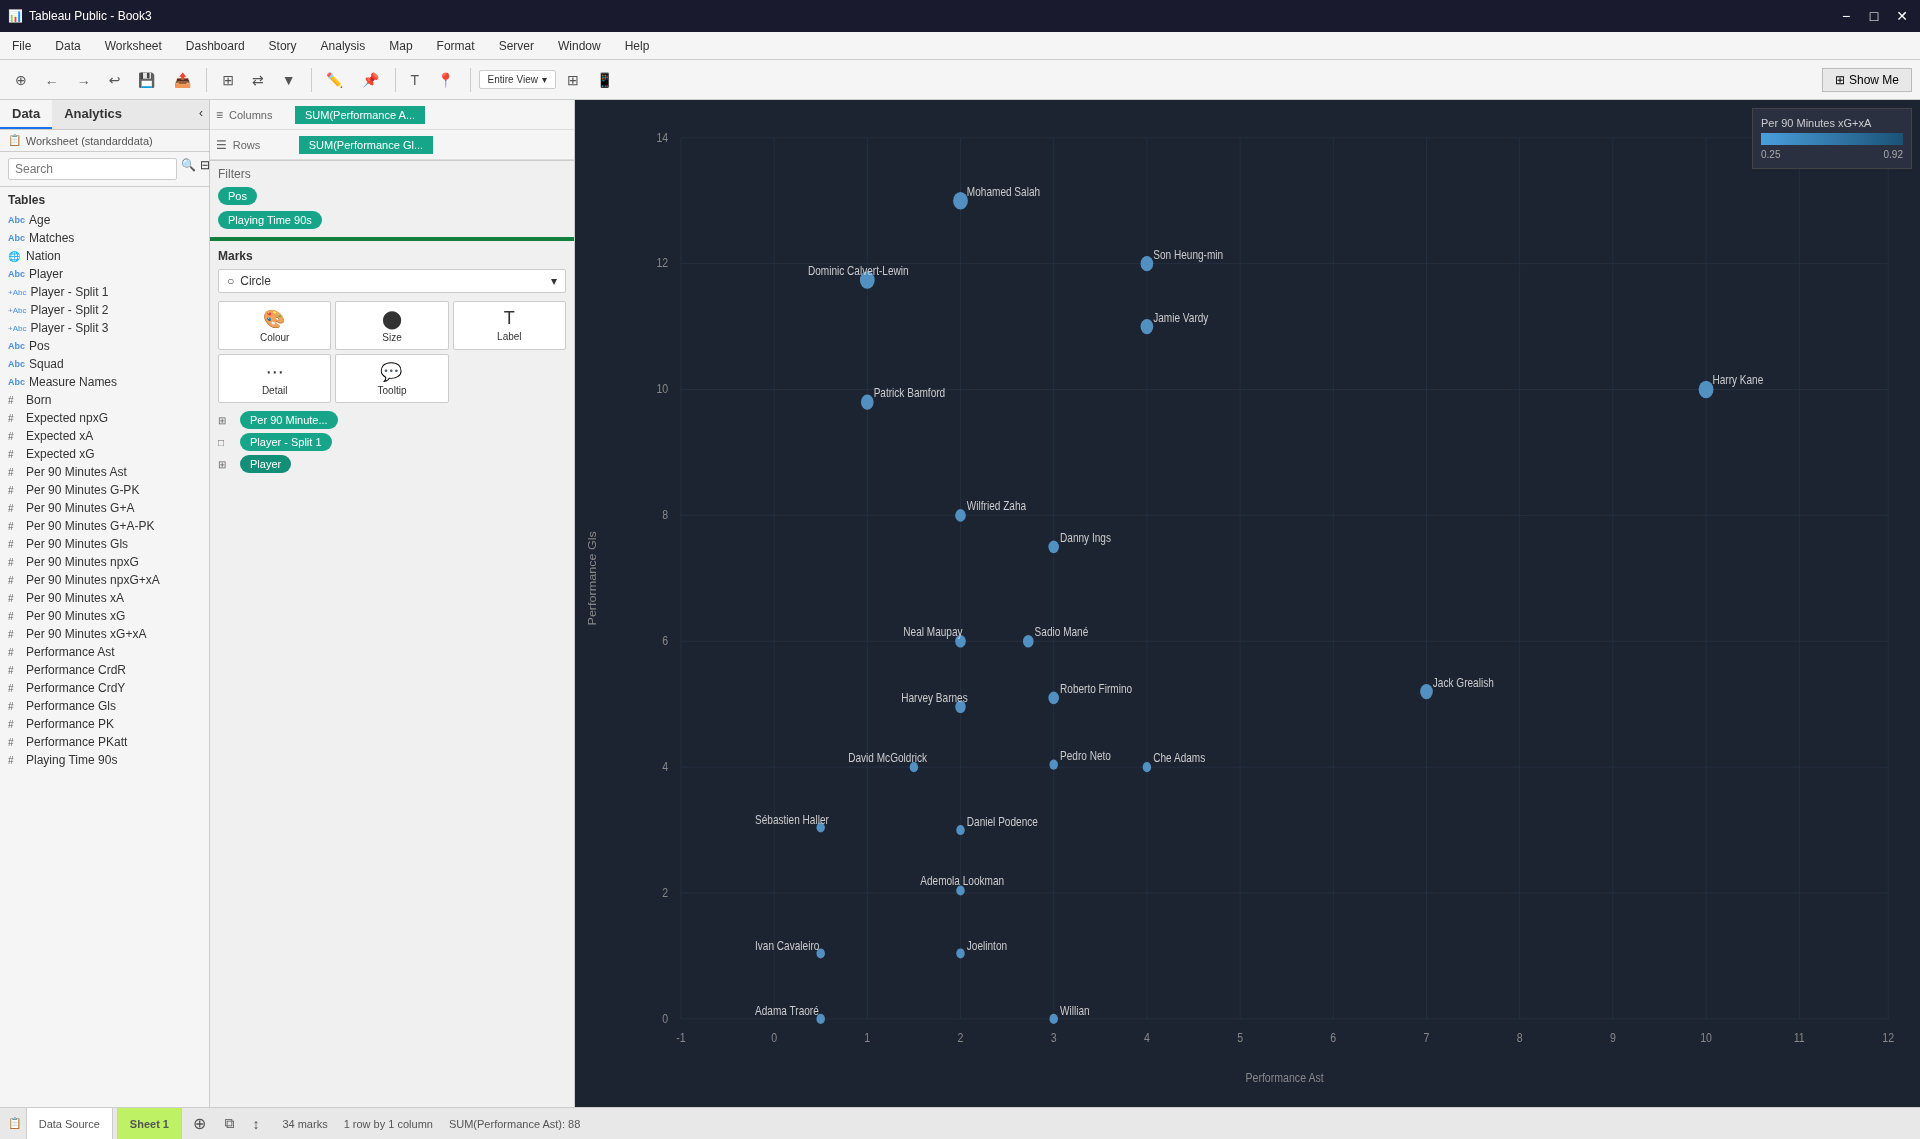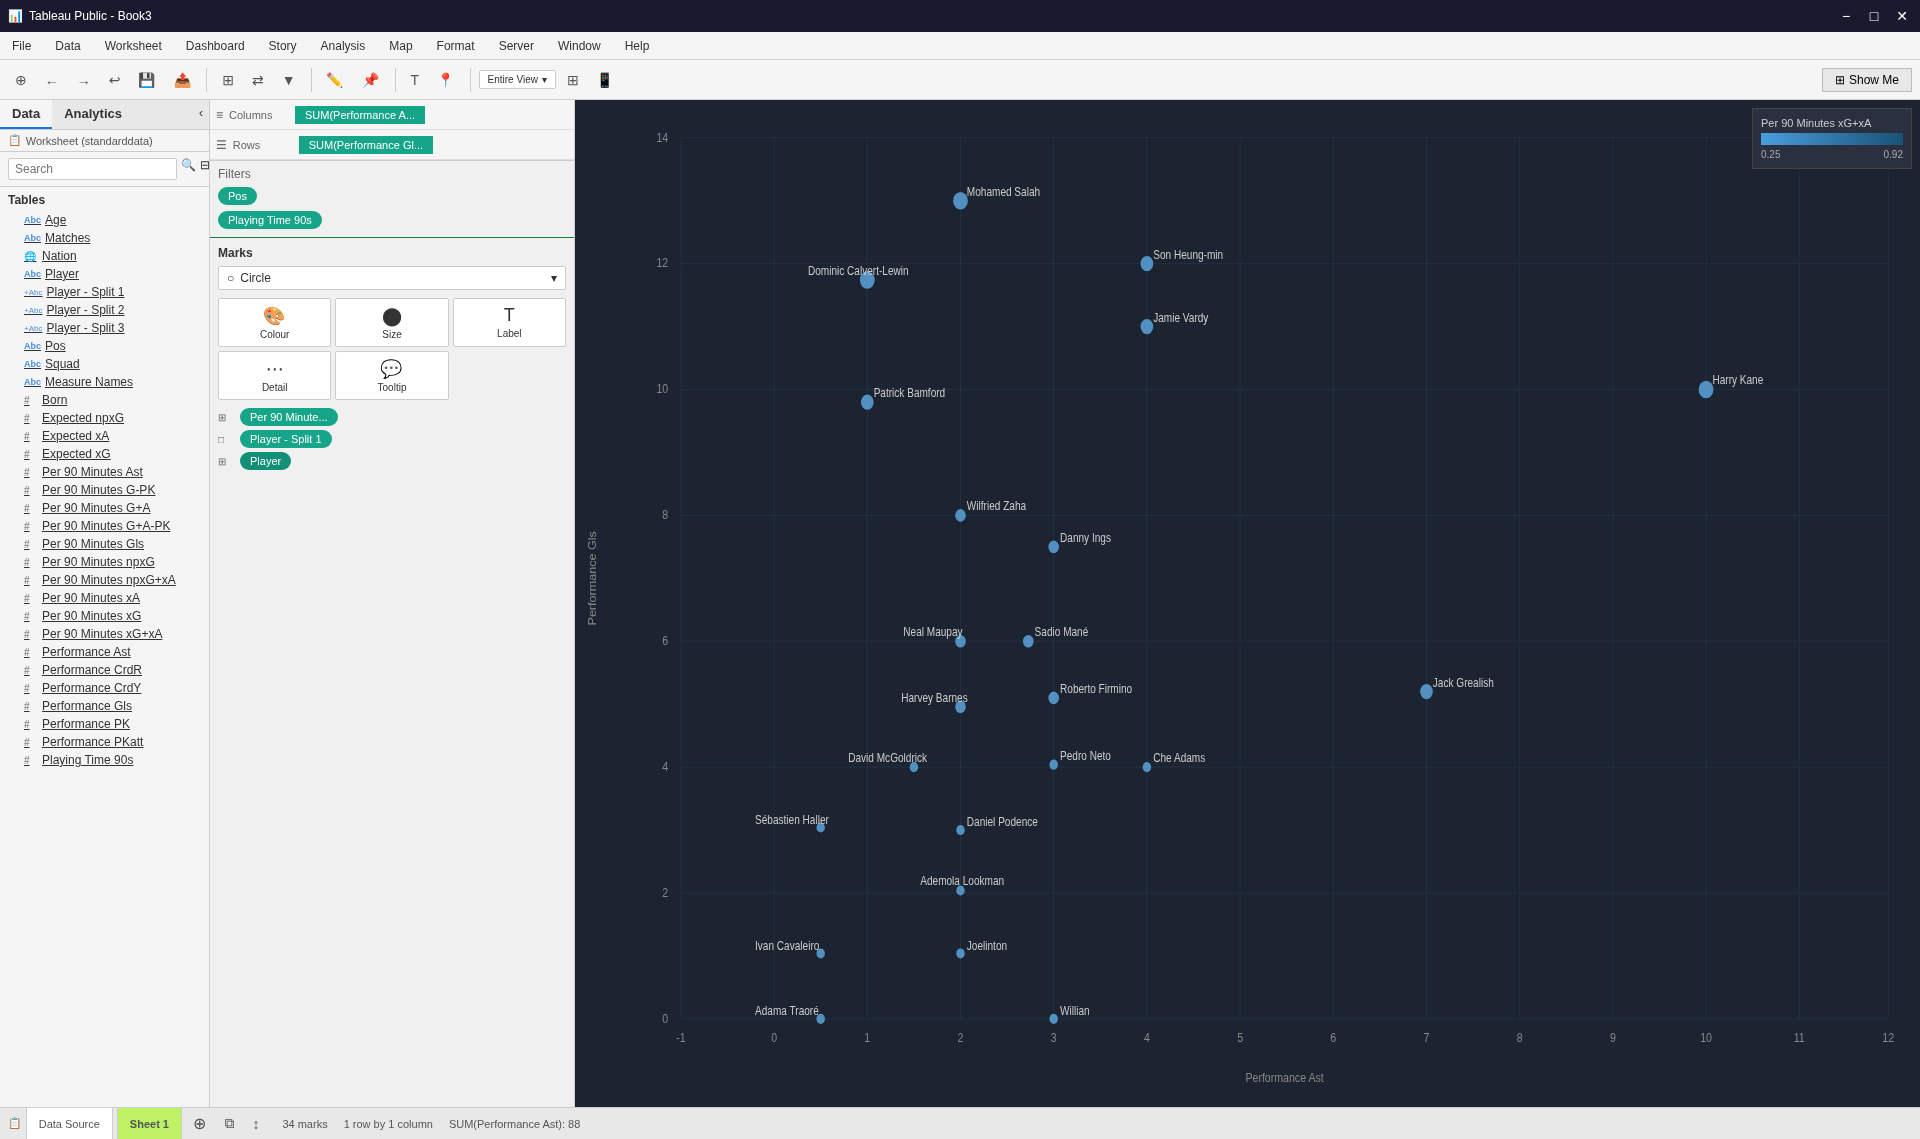--- a/index.html
+++ b/index.html
@@ -113,25 +113,24 @@
       padding: 6px 8px 4px;
       font-weight: 700;
       font-size: 12px;
       color: #333;
     }
 
     .table-list { overflow-y: auto; flex: 1; padding-bottom: 8px; }
     .table-item {
       display: flex;
       align-items: center;
-      padding: 2px 24px;
+      padding: 2px 8px;
       gap: 4px;
       cursor: pointer;
       font-size: 12px;
-      text-decoration: underline;
     }
     .type-icon { font-size: 10px; color: #666; min-width: 14px; }
     .type-icon.abc { color: #4a90d9; font-weight: 700; font-size: 9px; }
     .type-icon.hash { color: #666; }
     .type-icon.globe { color: #4a90d9; }
 
     
     .center-panel {
       width: 365px;
       background: #f0f0f0;
@@ -163,21 +162,21 @@
 
     .pages-section {
       padding: 6px 8px;
       border-bottom: 1px solid #ccc;
       font-size: 12px;
     }
     .pages-label { color: #666; margin-bottom: 2px; }
 
     .filters-section {
       padding: 6px 8px;
-      border-bottom: 1px solid #15803d;
+      border-bottom: 4px solid #15803d;
     }
     .filters-label { color: #666; margin-bottom: 4px; font-size: 12px; }
     .filter-pill {
       background: #17a589;
       color: white;
       padding: 3px 10px;
       border-radius: 12px;
       font-size: 11px;
       cursor: pointer;
       display: inline-block;

